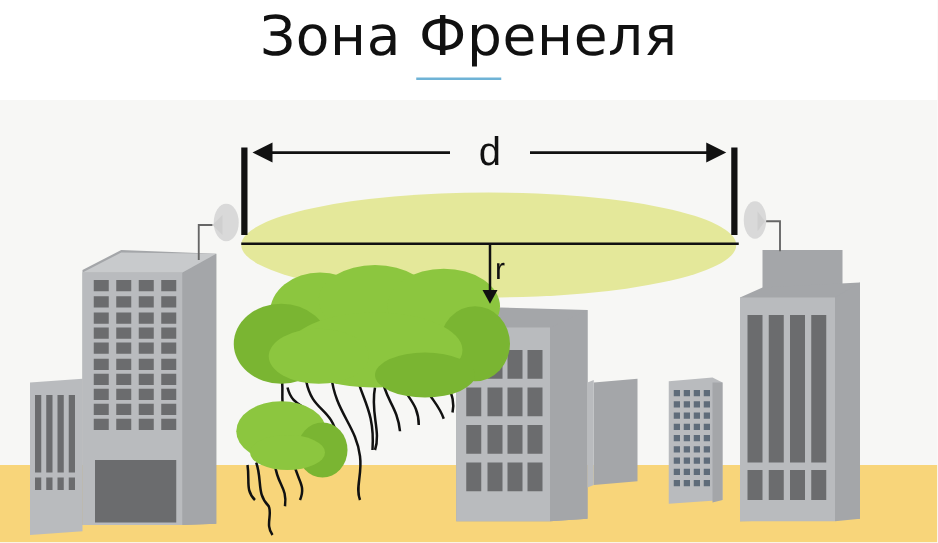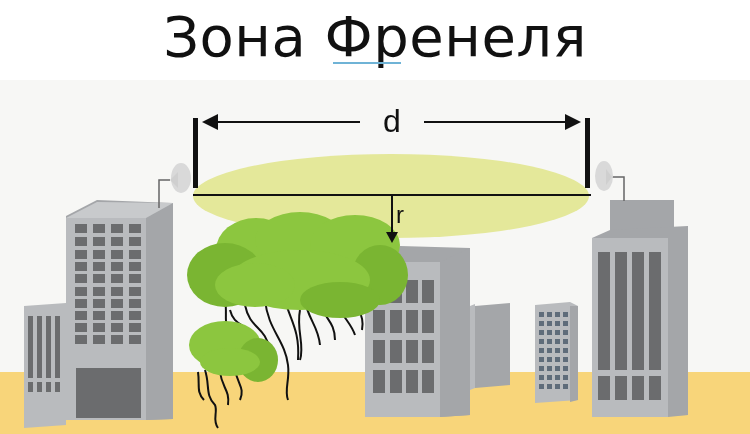--- a/index.html
+++ b/index.html
@@ -1,17 +1,17 @@
 <!DOCTYPE html>
 <html><head>
 <meta charset="utf-8">
 <style>
   html,body{margin:0;padding:0;}
   body{width:750px;height:434px;overflow:hidden;background:#ffffff;font-family:"DejaVu Sans",sans-serif;position:relative;}
-  .title{position:absolute;left:0;top:4px;width:750px;text-align:center;font-size:56px;color:#111;letter-spacing:0.5px;}
+  .title{position:absolute;left:0;top:4px;width:750px;text-align:center;font-size:44px;color:#111;letter-spacing:0.5px;}
   .underline{position:absolute;left:333px;top:62px;width:68px;height:2px;background:#6fb3d6;}
   .scene{position:absolute;left:0;top:80px;width:750px;height:354px;background:#f7f7f5;}
   svg{position:absolute;left:0;top:0;}
   .lbl{font-family:"Liberation Sans",sans-serif;fill:#111;}
 </style>
 </head>
 <body>
 
 <div class="title">Зона Френеля</div>
 <div class="underline"></div>

